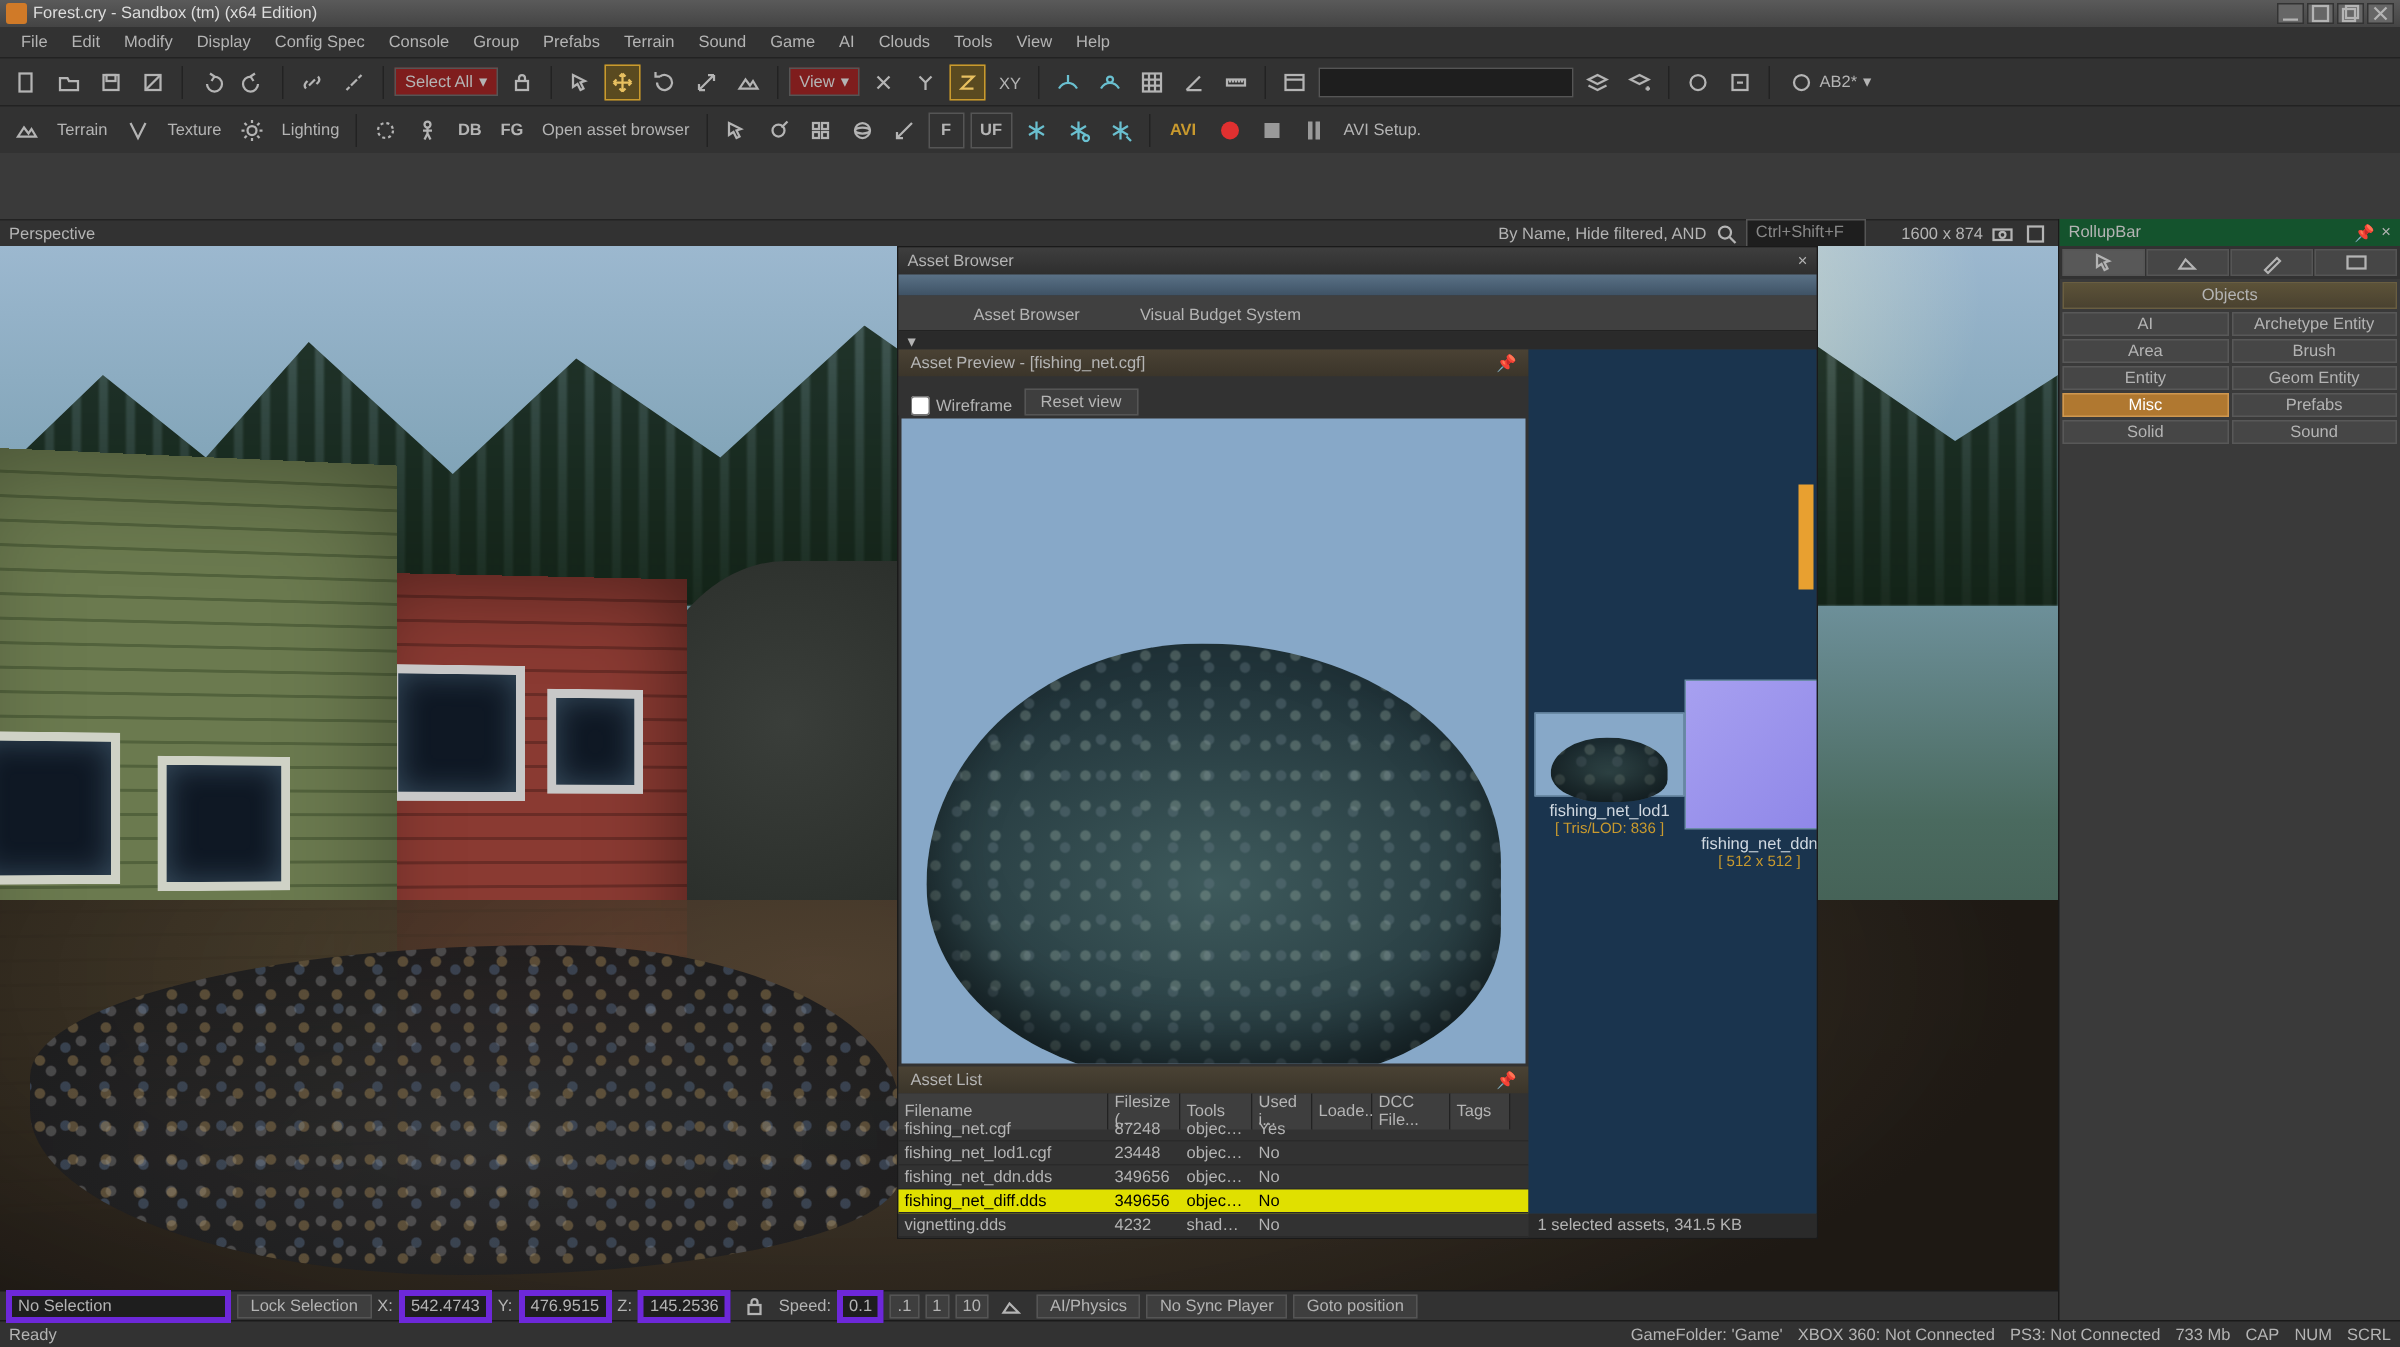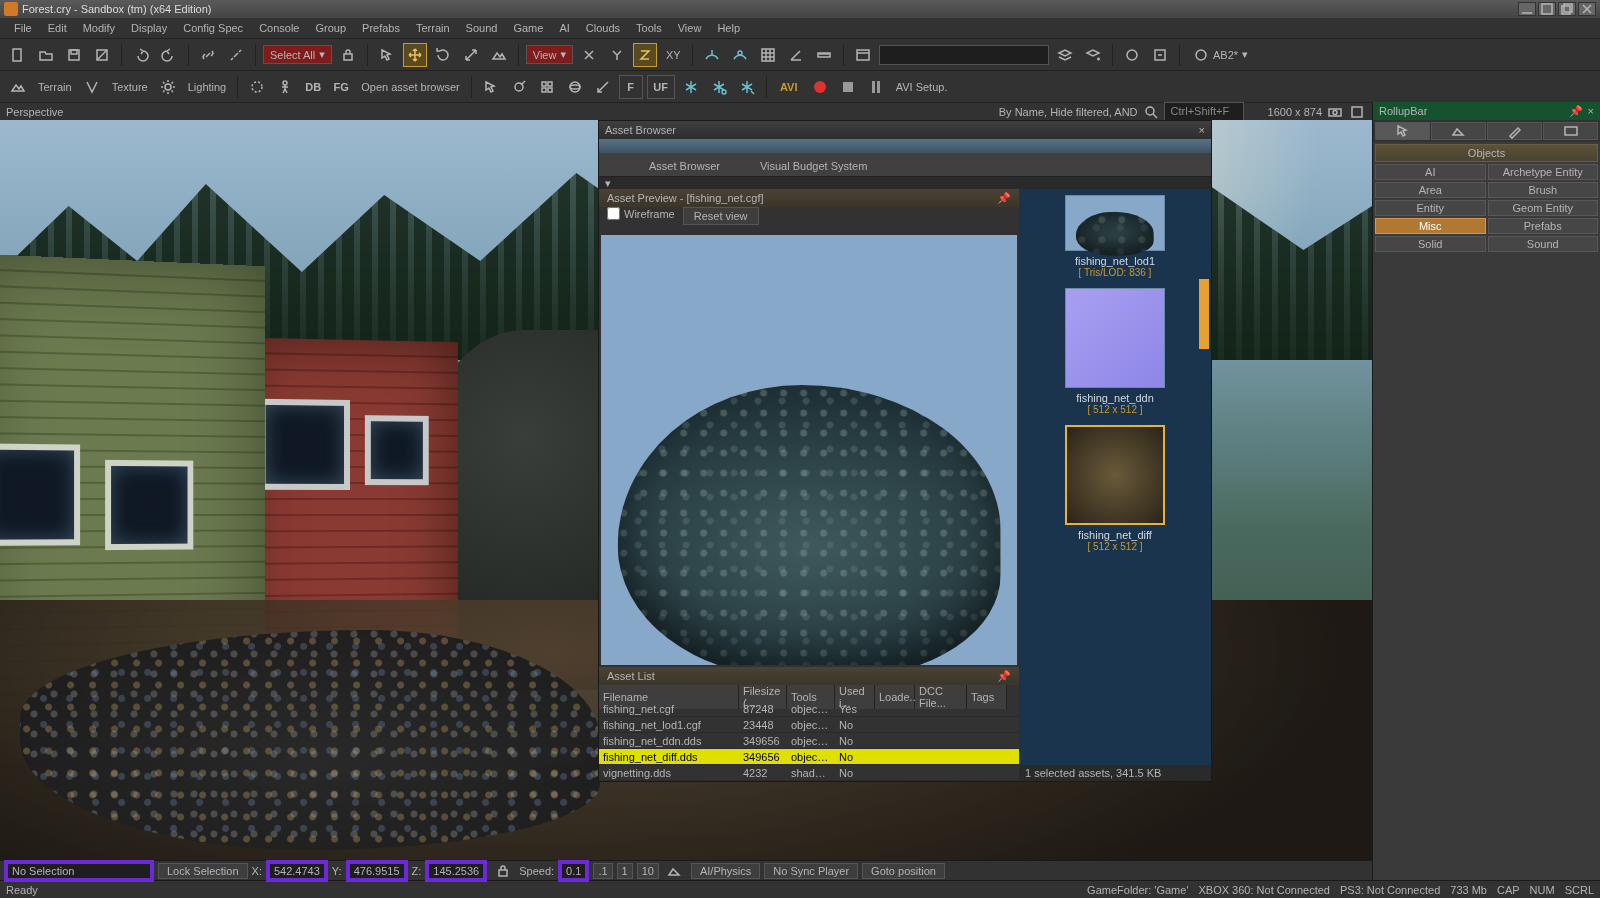--- a/index.html
+++ b/index.html
@@ -20,21 +20,21 @@
 .toolbar { height: 32px; background: #323232; display: flex; align-items: center; padding: 0 6px; gap: 4px; border-top: 1px solid #222; }
 .tbtn { width: 24px; height: 24px; display: flex; align-items: center; justify-content: center; border: 1px solid transparent; }
 .tbtn.active { background: #5a4a20; border: 1px solid #c99a2e; }
 .tsep { width: 1px; height: 22px; background: #222; margin: 0 3px; }
 .selectall { background: #7f1d1d; border: 1px solid #555; padding: 2px 6px; display: flex; align-items: center; gap: 4px; }
 .searchbox { background: #1e1e1e; border: 1px solid #555; padding: 2px 6px; color: #888; min-width: 170px; height: 20px; }
 .ab2 { display: flex; align-items: center; gap: 4px; padding: 2px 6px; }
 .tlabel { padding: 0 4px; }
 
 
-.main { flex: 1; display: flex; position: relative; }
+.main { flex: 1; display: flex; position: relative; margin-top: 44px; }
 .viewport-col { flex: 1; display: flex; flex-direction: column; }
 .viewport-header { height: 18px; background: #323232; display: flex; align-items: center; padding: 0 6px; border-top: 1px solid #222; }
 .viewport-header .persp { flex: 0 0 auto; }
 .viewport-header .spacer { flex: 1; }
 .viewport-header .searchpanel { display: flex; align-items: center; gap: 4px; }
 .viewport { flex: 1; position: relative; background: linear-gradient(180deg,#8aa8c5 0%, #4a6d4c 30%, #273528 100%); overflow: hidden; }
 
 
 .scene-sky { position: absolute; inset: 0; background: radial-gradient(ellipse 600px 400px at 70% 5%, rgba(255,250,210,.9), transparent 60%), linear-gradient(180deg,#9cb8cf 0%, #7da1b4 25%, #4a6a5f 55%, #314034 100%); }
 .scene-trees { position: absolute; top: 20px; left: 0; right: 0; height: 220px; background: repeating-linear-gradient(90deg, rgba(18,35,22,.85) 0 12px, rgba(28,48,32,.6) 12px 18px), linear-gradient(180deg, rgba(30,50,35,.1), rgba(15,25,18,.9)); clip-path: polygon(0 100%, 0 60%, 5% 30%, 10% 55%, 15% 20%, 22% 60%, 28% 25%, 35% 55%, 42% 15%, 50% 50%, 58% 20%, 65% 55%, 72% 25%, 80% 55%, 88% 20%, 95% 50%, 100% 30%, 100% 100%); filter: blur(.6px); }
@@ -58,41 +58,41 @@
 
 .asset-browser { position: absolute; left: 598px; top: 0px; width: 614px; height: 662px; background: #323232; border: 1px solid #1a1a1a; display: flex; flex-direction: column; }
 .ab-title { height: 18px; background: linear-gradient(#3e3e3e,#2e2e2e); padding: 0 6px; display: flex; align-items: center; }
 .ab-title .x { margin-left: auto; }
 .ab-strip { height: 14px; background: linear-gradient(#5a7186,#3e5265); }
 .ab-tabs { height: 24px; background: #404040; display: flex; align-items: flex-end; padding: 0 40px; gap: 20px; border-bottom: 1px solid #222; }
 .ab-tabs .tab { padding: 4px 10px; }
 .ab-minibar { height: 12px; background: #2a2a2a; }
 .ab-preview-hdr { height: 18px; background: linear-gradient(#4a4234,#3b352a); padding: 0 8px; display: flex; align-items: center; }
 .ab-preview-hdr .pin { margin-left: auto; }
-.ab-preview-ctrls { height: 26px; background: #323232; display: flex; align-items: flex-start; gap: 8px; padding: 0 8px; }
+.ab-preview-ctrls { height: 26px; background: #323232; display: flex; align-items: flex-end; gap: 8px; padding: 0 8px; }
 .ab-preview-ctrls label { display: flex; align-items: center; gap: 4px; }
 .ab-preview-ctrls .btn { background: #3e3e3e; border: 1px solid #555; padding: 2px 10px; }
 .ab-preview-view { flex: 1; background: #87a8c8; position: relative; overflow: hidden; margin: 2px; }
 .preview-mesh { position:absolute; left:50%; top:62%; transform:translate(-50%,-40%); width:92%; height:68%; background:
   radial-gradient(circle at 30% 40%, rgba(150,170,160,.35) 0 3px, transparent 4px) 0 0/20px 20px,
   radial-gradient(circle at 60% 50%, rgba(100,120,130,.4) 0 3px, transparent 4px) 6px 4px/24px 24px,
   radial-gradient(ellipse 90% 70% at 50% 55%, #3e5a5c, #21343a 70%);
   border-radius: 48% 52% 40% 45% / 55% 50% 35% 45%; box-shadow: inset 0 -20px 40px rgba(0,0,0,.5); }
 .ab-list-hdr { height: 18px; background: linear-gradient(#4a4234,#3b352a); padding: 0 8px; display: flex; align-items: center; }
 .ab-table { background: #323232; }
 .ab-table .hdr, .ab-table .row { display: grid; grid-template-columns: 140px 48px 48px 40px 40px 52px 40px; height: 16px; align-items: center; gap: 0; }
 .ab-table .hdr > div { background: #3e3e3e; border-right: 1px solid #222; padding: 0 4px; height: 100%; display:flex; align-items:center; }
 .ab-table .row { padding: 0; border-bottom: 1px solid #2a2a2a; }
 .ab-table .row > div { padding: 0 4px; overflow: hidden; white-space: nowrap; text-overflow: ellipsis; }
 .ab-table .row.sel { background: #e0e000; color: #000; }
 
 
 .ab-body { flex:1; display:flex; min-height:0; }
 .ab-left { flex:1; display:flex; flex-direction:column; }
-.ab-thumbs { width: 192px; background: #1a344e; display: flex; flex-direction: column; align-items: center; padding: 6px 4px; overflow: hidden; position: relative; }
+.ab-thumbs { width: 192px; background: #1a344e; display: flex; align-items: center; padding: 6px 4px; overflow: hidden; position: relative; }
 .thumb { width: 110px; margin-bottom: 10px; text-align: center; }
 .thumb .img { width: 100px; height: 100px; margin: 0 auto 4px; border: 1px solid #6a8aa5; background: #87a8c8; }
 .thumb.sel .img { border: 2px solid #e8b040; }
 .thumb .name { color: #d0d8e0; }
 .thumb .meta { color: #c99a2e; font-size: 10px; }
 .thumb .normal { background: linear-gradient(135deg,#a7a0f0,#8e86e8); }
 .thumb .diff { background: radial-gradient(circle,#6a5a3a,#2a2418); }
 .ab-thumbs .scroll { position:absolute; right:2px; top:90px; width:10px; height:70px; background:#e8a030; }
 .ab-search { height: 82px; background: #b2f7b2; border: 1px solid #4a8a4a; padding: 4px; color: #333; }
 .ab-status { height: 16px; background: #2a2a2a; padding: 0 6px; display:flex; align-items:center; }

